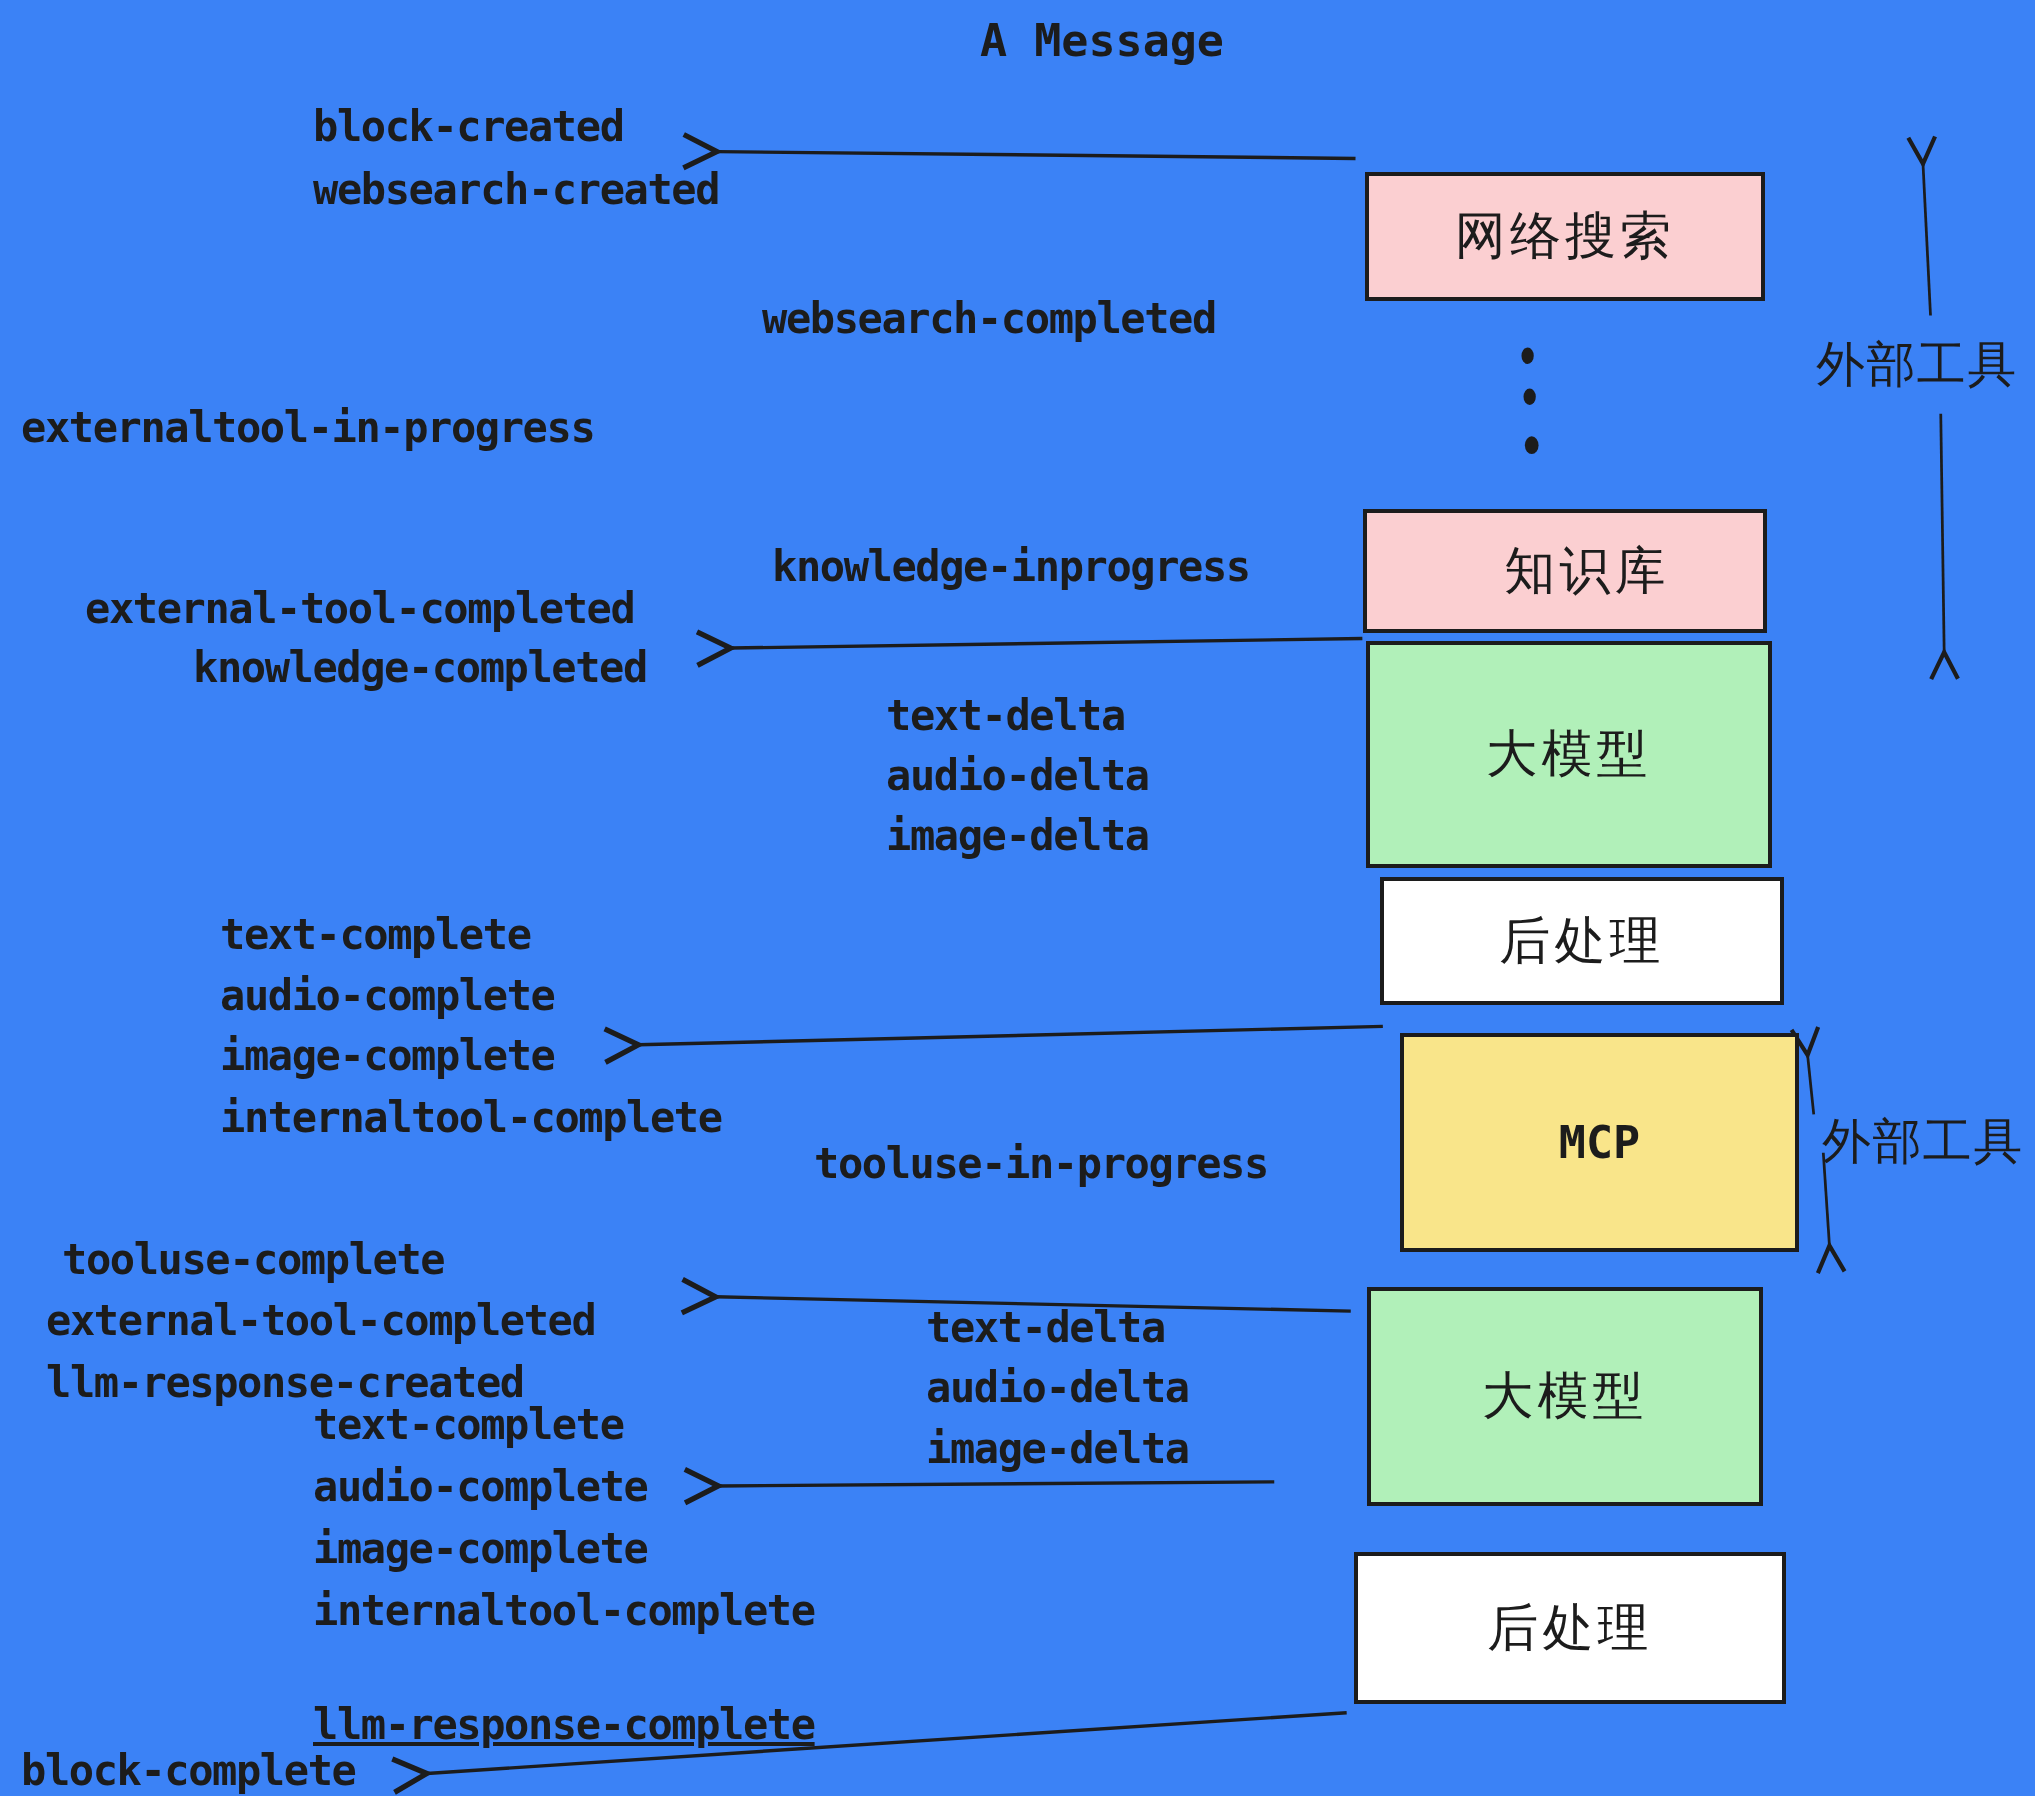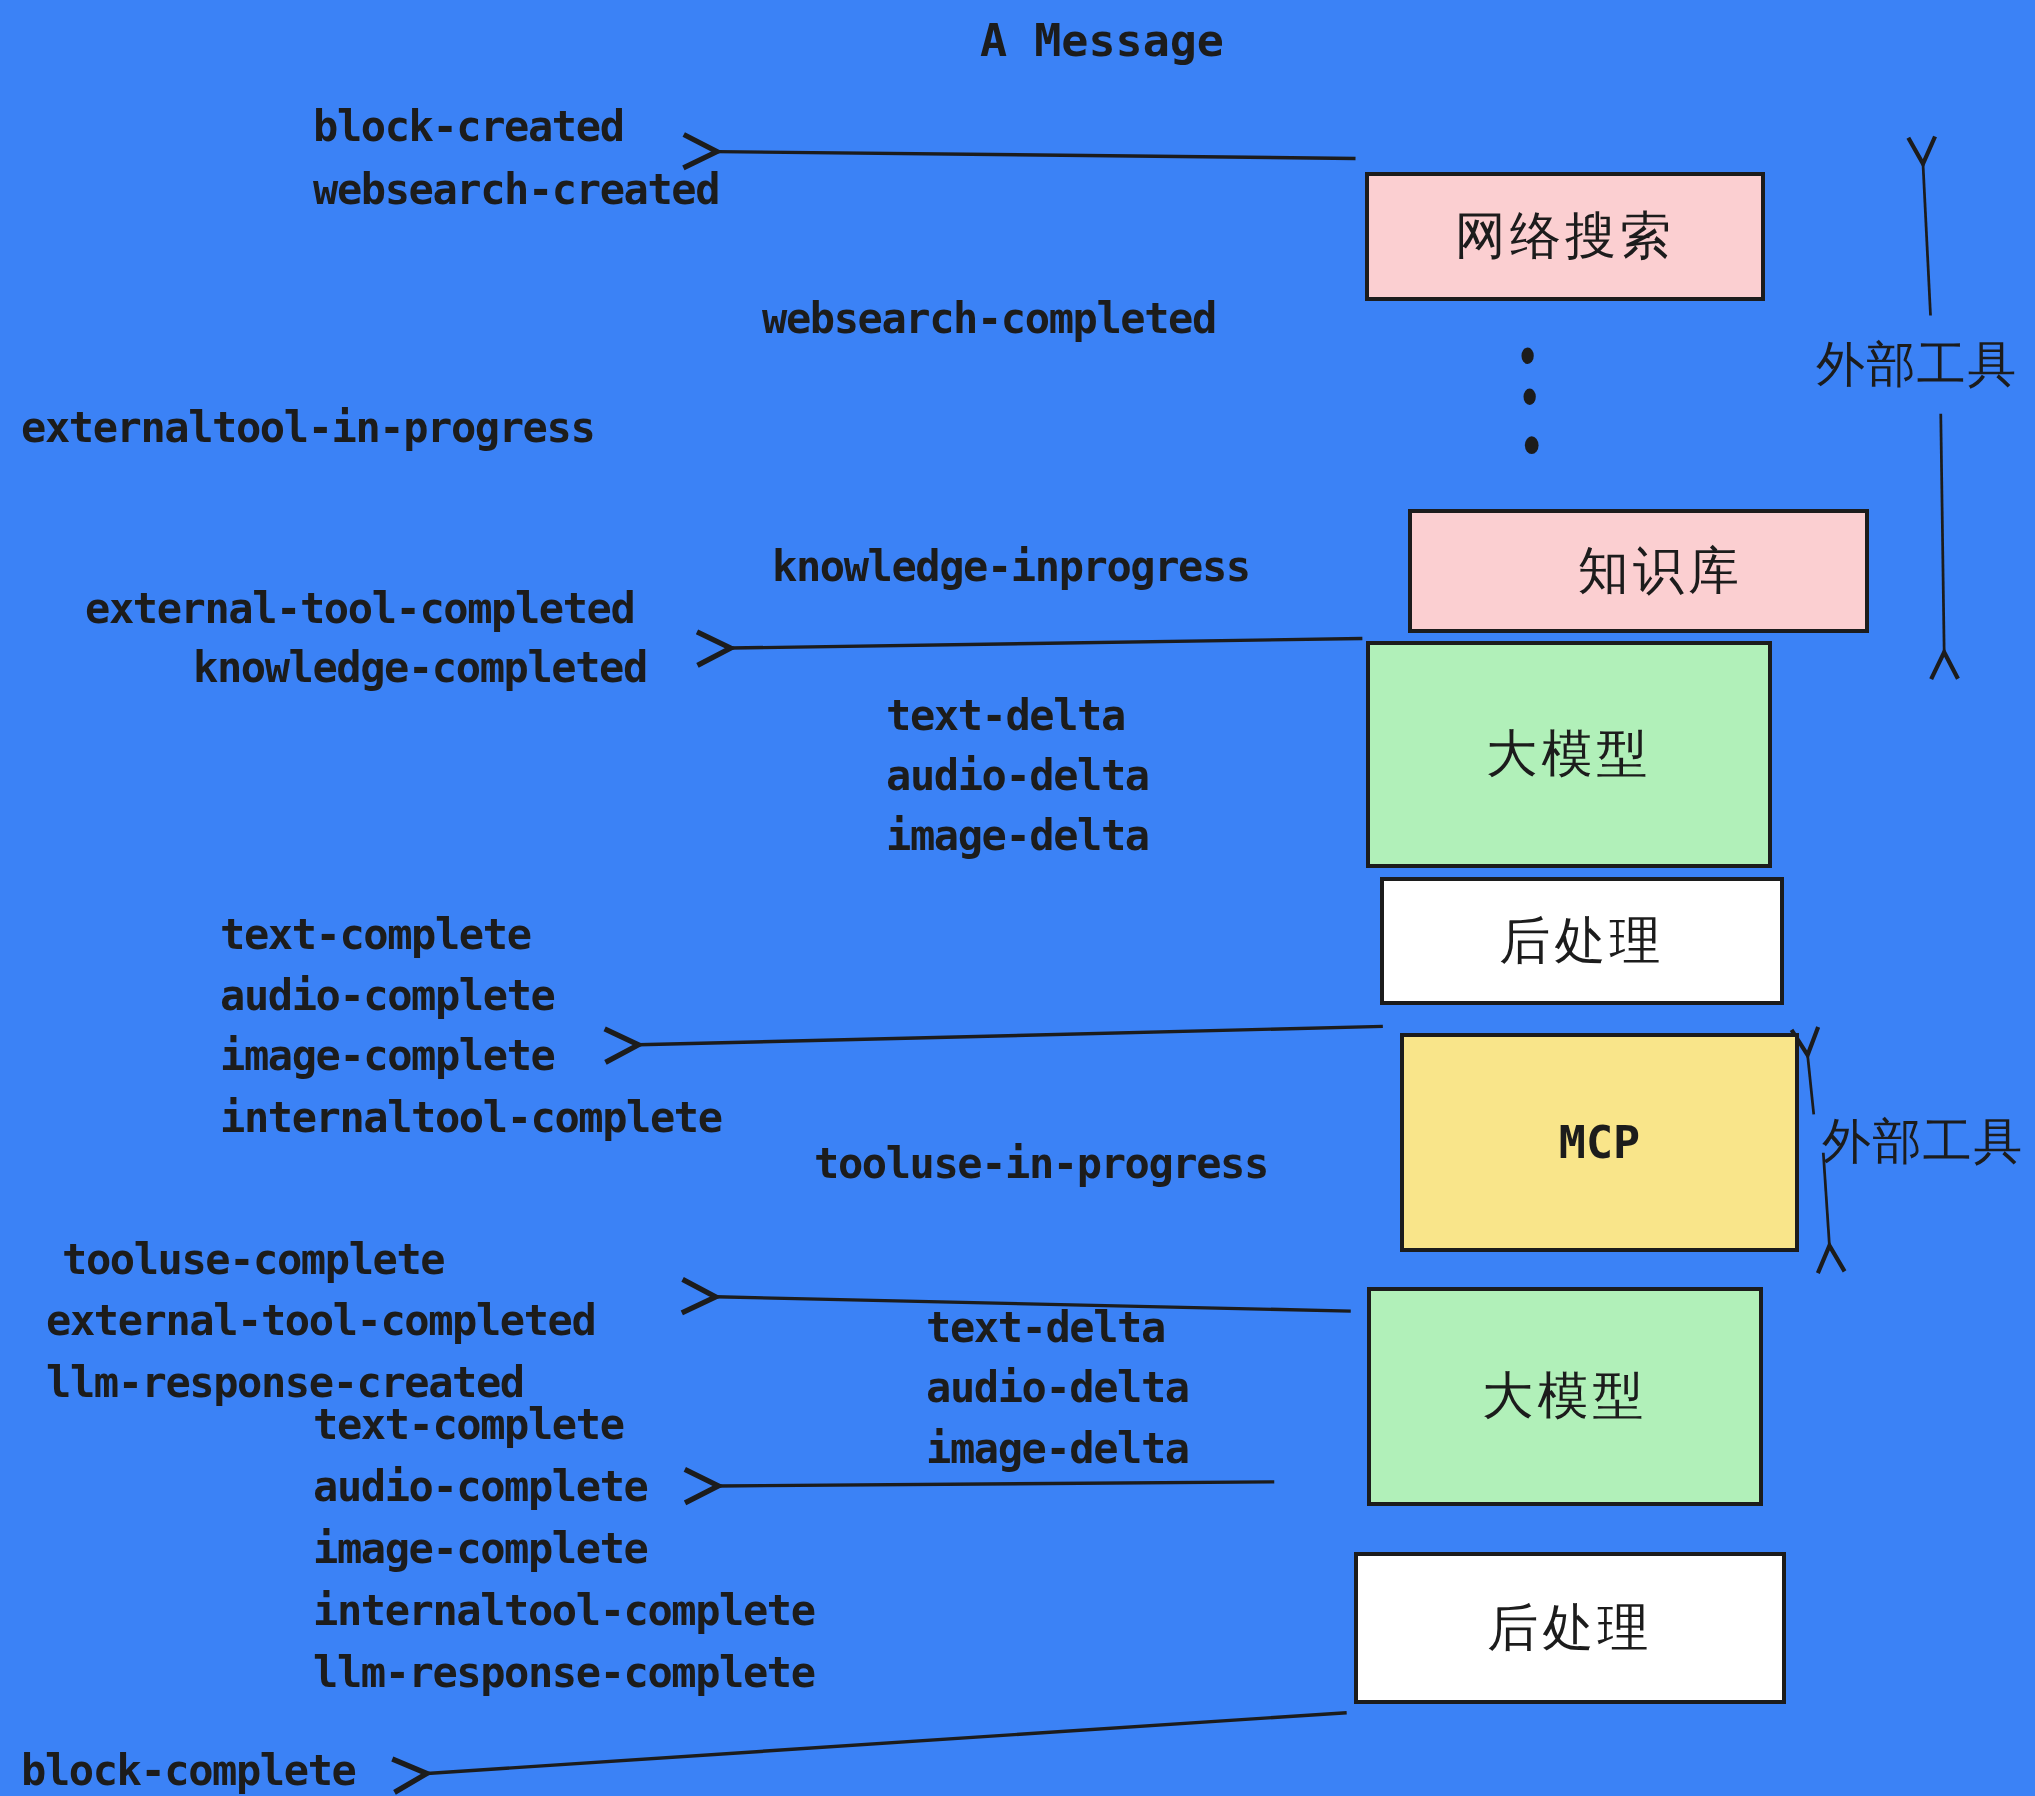--- a/index.html
+++ b/index.html
@@ -98,21 +98,21 @@
     <ellipse cx="2240" cy="581" rx="9" ry="12" fill="#1c1c1c"></ellipse>
     <ellipse cx="2243" cy="652" rx="10" ry="13" fill="#1c1c1c"></ellipse>
   </svg>
 
   <div class="title" style="left:911px; top:13.7px; width:382px;">A Message</div>
 
   <div class="node fill-pink" style="left:1365px; top:172px; width:400px; height:129px;">
     <span class="cjk">网络搜索</span>
   </div>
 
-  <div class="node fill-pink" style="left:1408px; top:509px; width:461px; height:124px;padding-left:44px;">
+  <div class="node fill-pink" style="left:1363px; top:509px; width:404px; height:124px;padding-left:44px;">
     <span class="cjk">知识库</span>
   </div>
 
   <div class="node fill-green" style="left:1366px; top:641px; width:406px; height:227px;">
     <span class="cjk">大模型</span>
   </div>
 
   <div class="node fill-white" style="left:1380px; top:877px; width:404px; height:128px;">
     <span class="cjk">后处理</span>
   </div>
@@ -155,18 +155,18 @@
   <div class="evt" style="left:46px;   top:1358px;">llm-response-created</div>
 
   <div class="evt" style="left:926px; top:1303px;">text-delta</div>
   <div class="evt" style="left:926px; top:1363px;">audio-delta</div>
   <div class="evt" style="left:926px; top:1424px;">image-delta</div>
 
   <div class="evt" style="left:313px;  top:1400px;">text-complete</div>
   <div class="evt" style="left:313px;  top:1462px;">audio-complete</div>
   <div class="evt" style="left:313px;  top:1524px;">image-complete</div>
   <div class="evt" style="left:313px;  top:1586px;">internaltool-complete</div>
-  <div class="evt" style="left:313px;  top:1648px;">llm-response-complete</div>
+  <div class="evt" style="left:313px;  top:1700px;text-decoration:underline;">llm-response-complete</div>
 
   <div class="evt" style="left:21px;   top:1746px;">block-complete</div>
 
 </div>
 
 
 </body></html>

